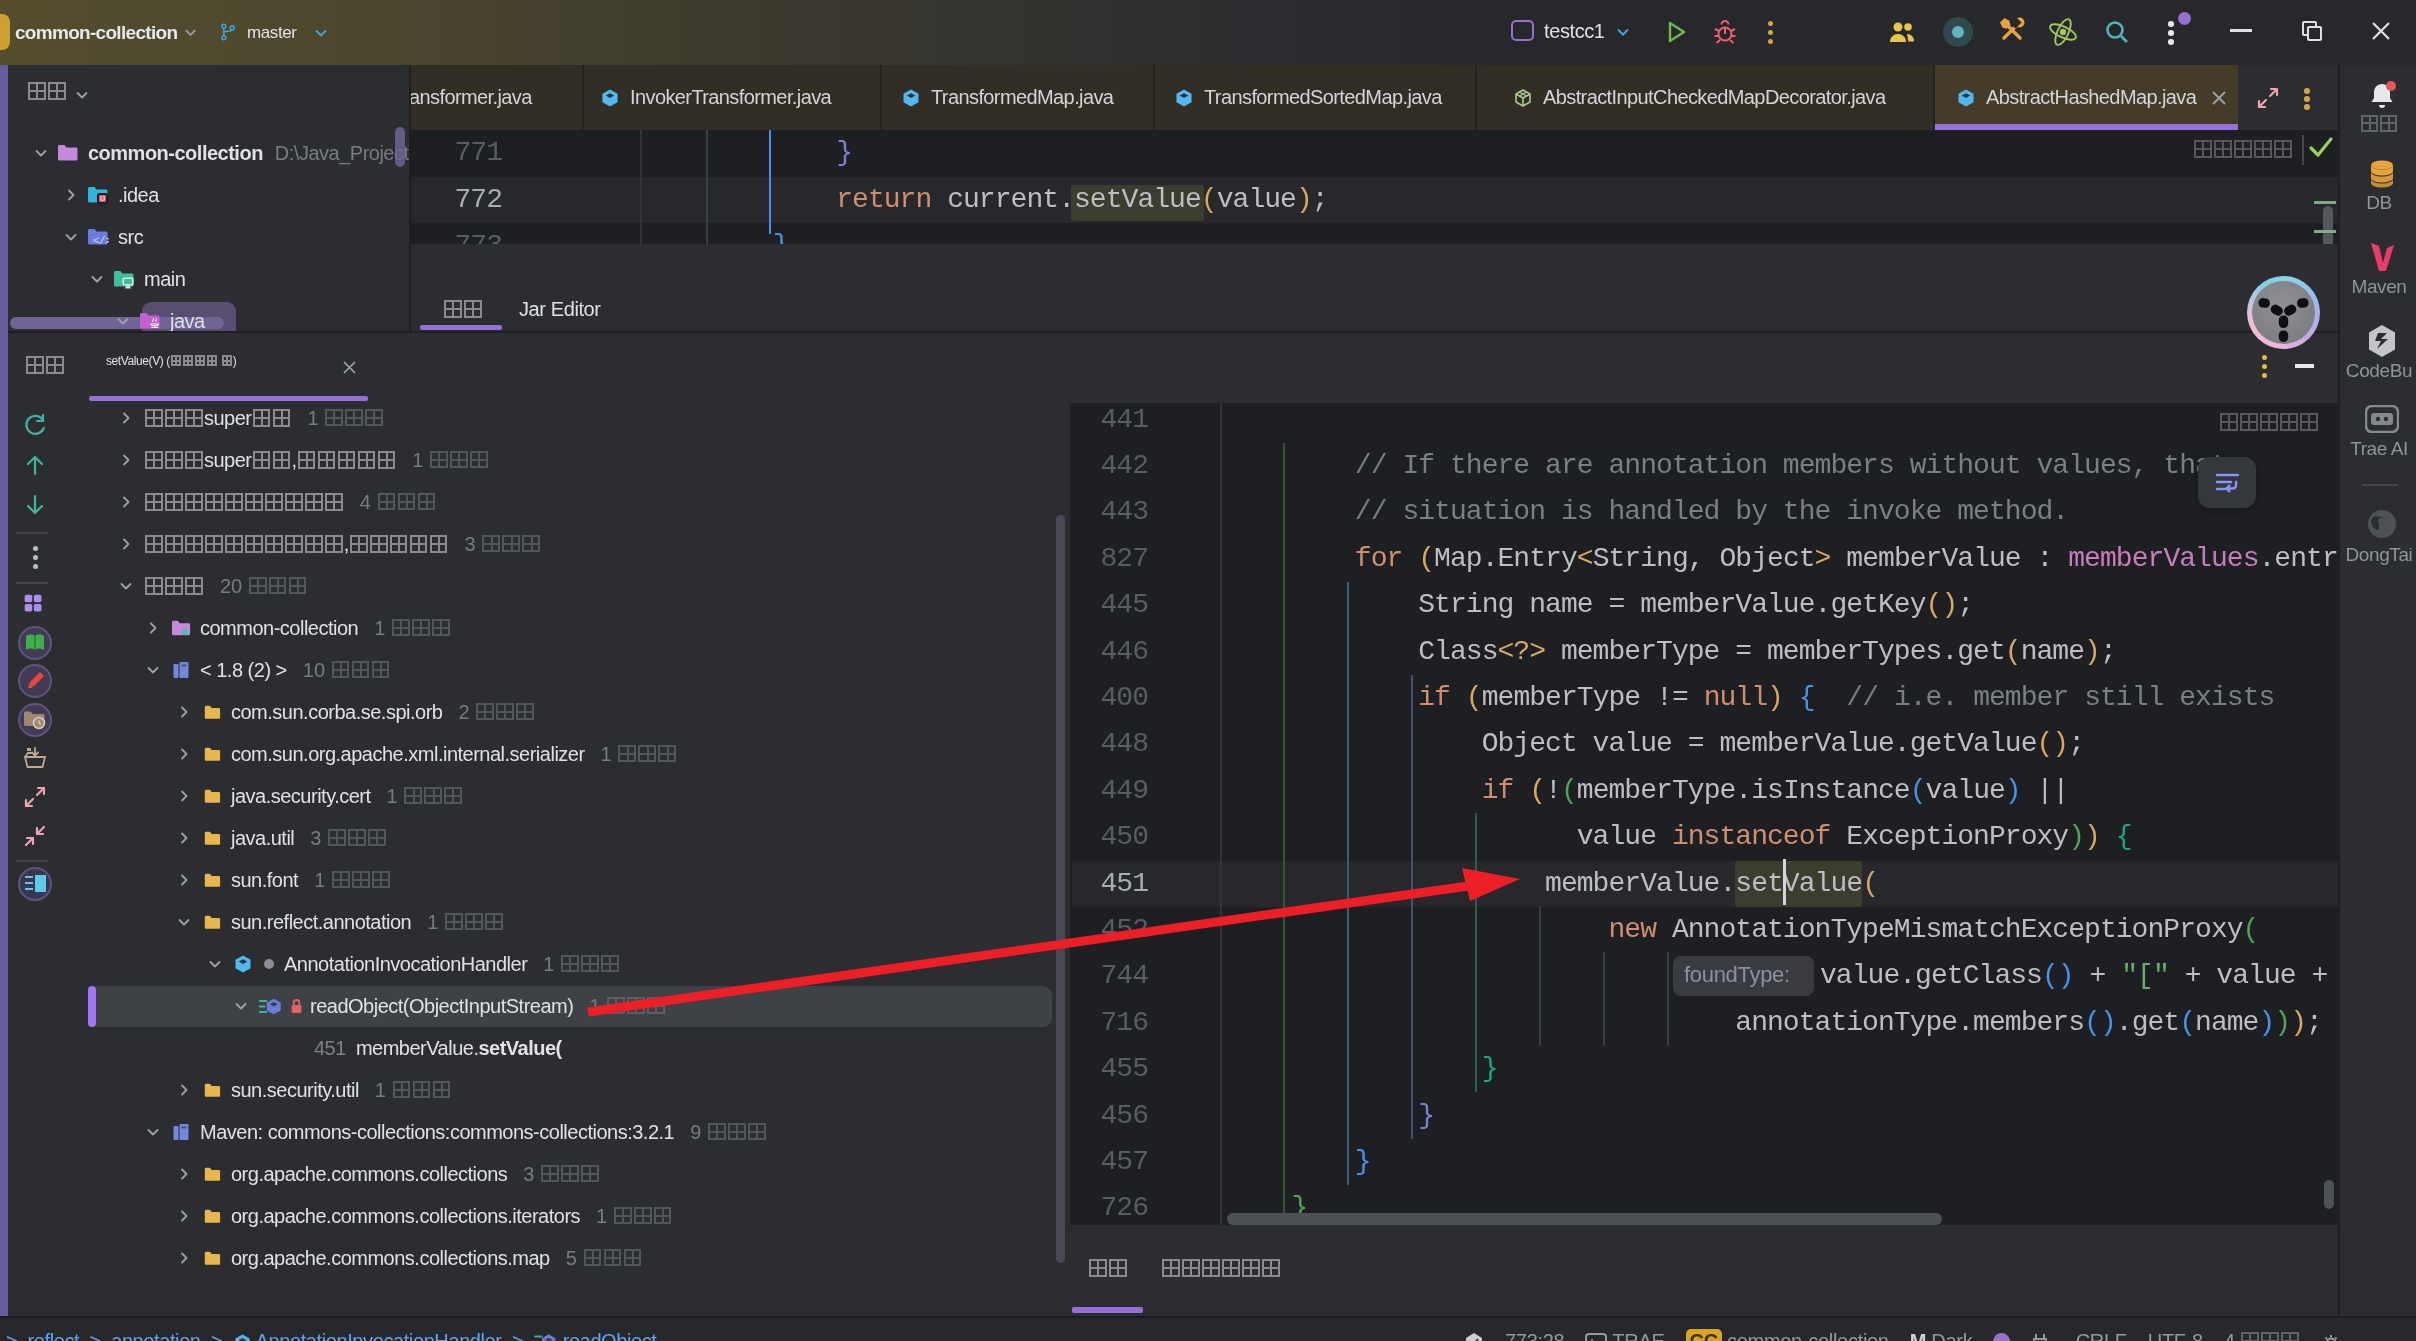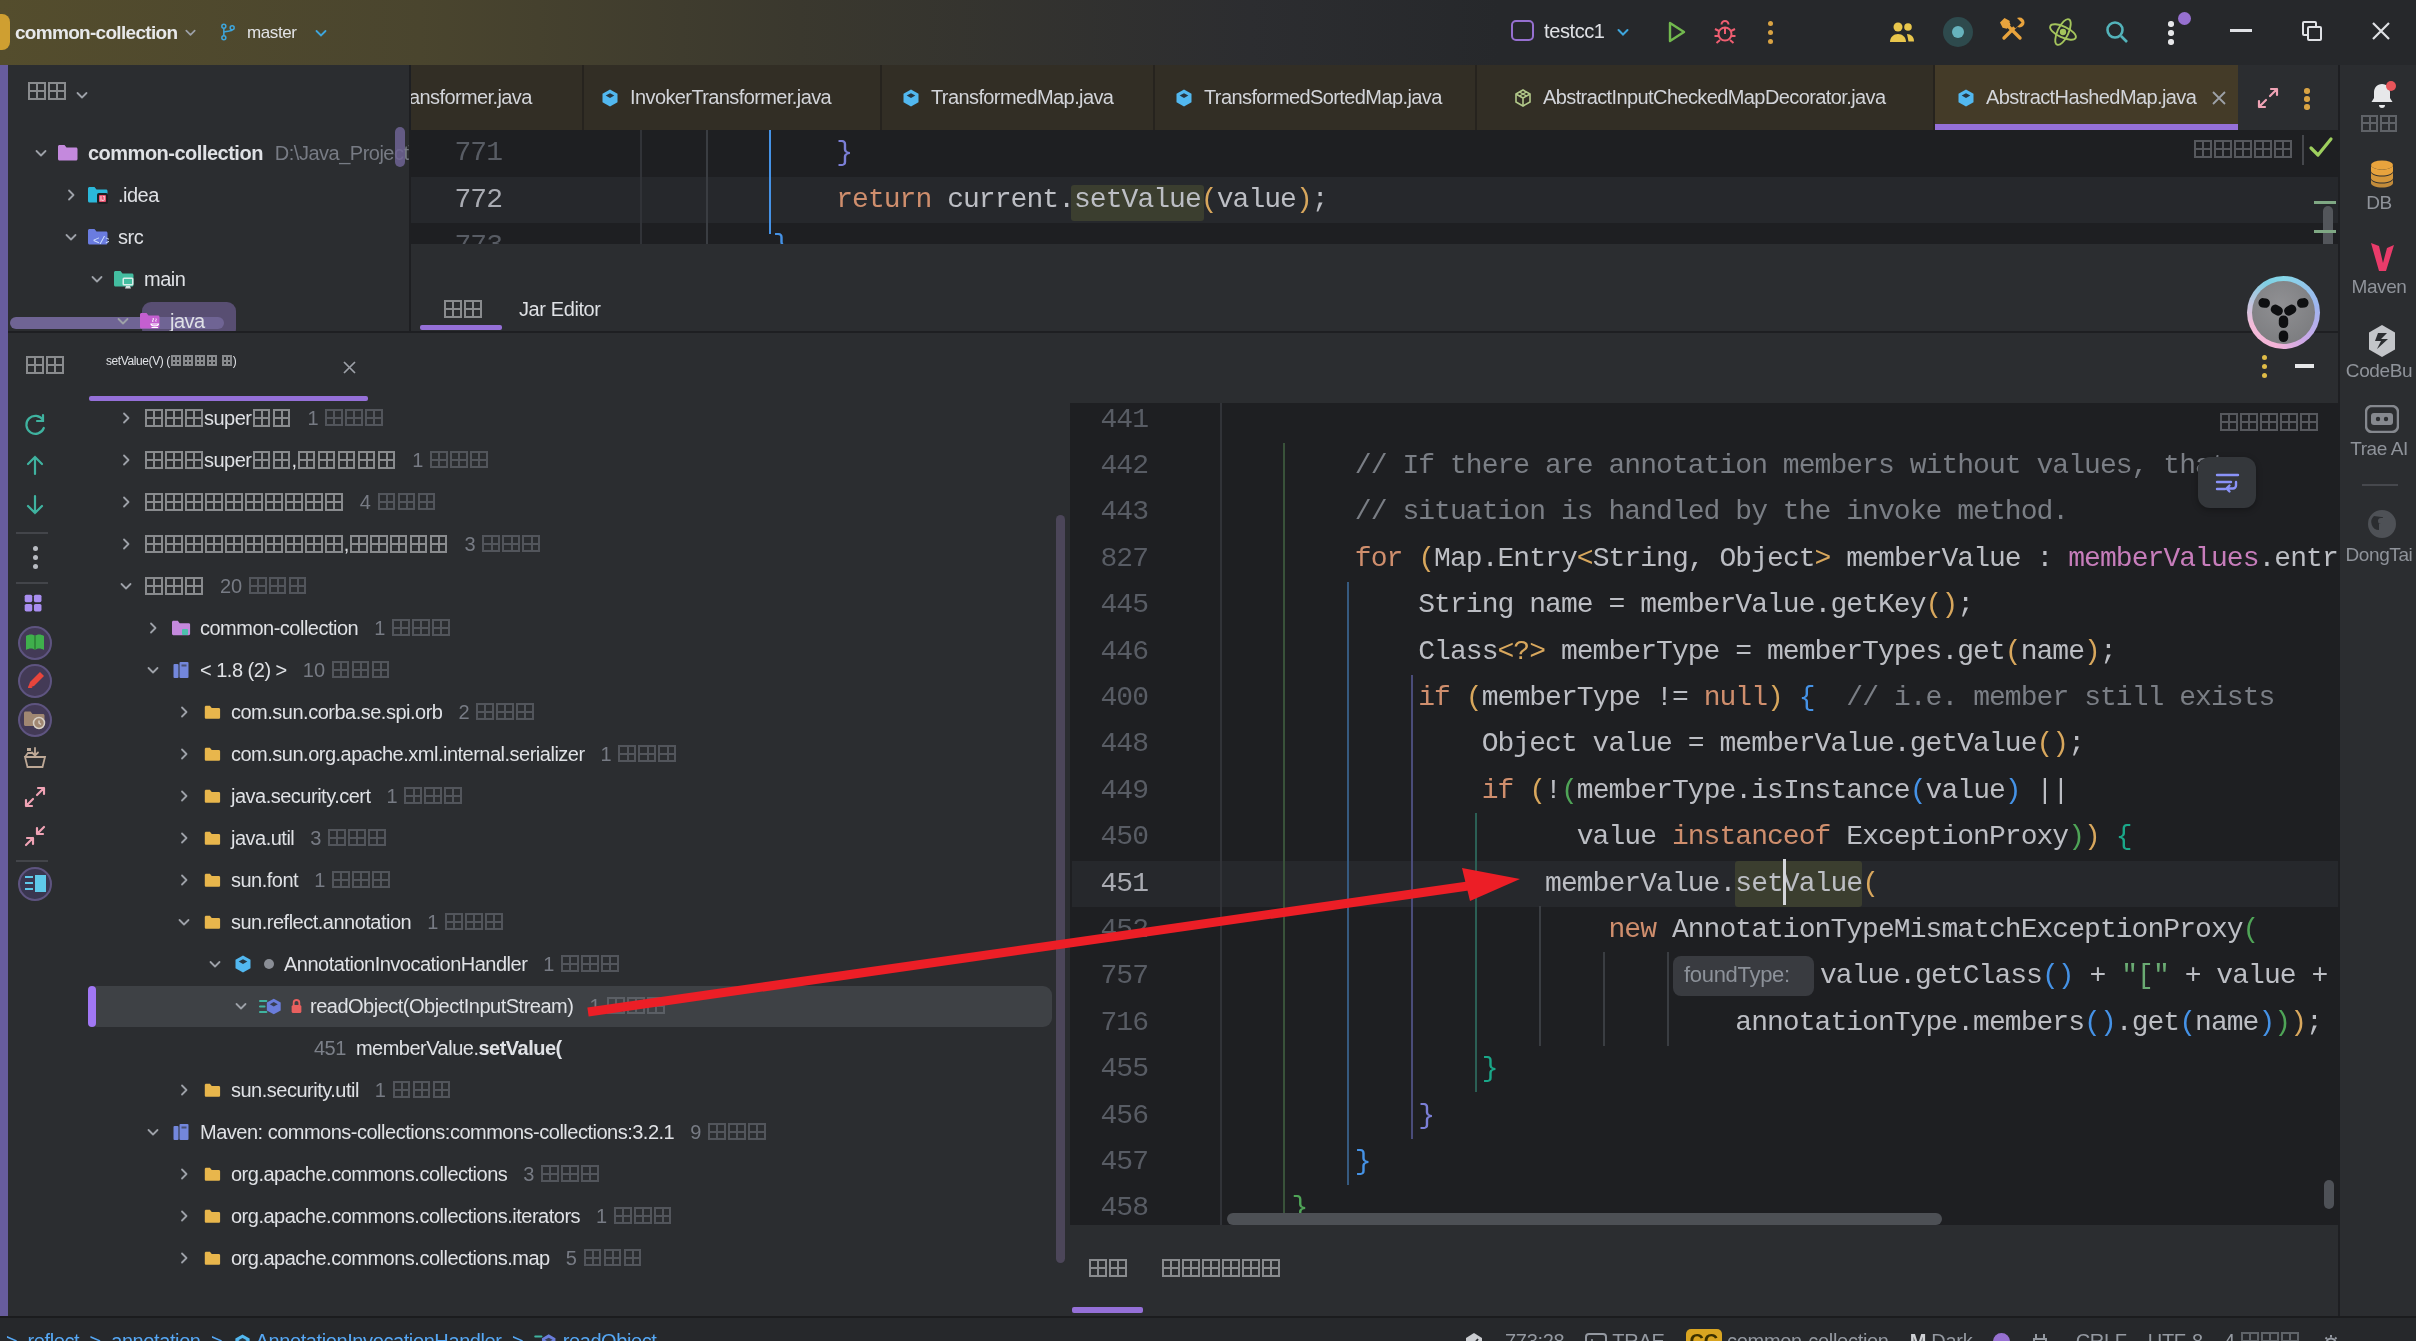--- a/index.html
+++ b/index.html
@@ -492,26 +492,26 @@
     <div class="ln" style="left:-14px;top:86px;color:#585c64">443</div>
     <div class="ln" style="left:-14px;top:133px;color:#585c64">827</div>
     <div class="ln" style="left:-14px;top:179px;color:#585c64">445</div>
     <div class="ln" style="left:-14px;top:226px;color:#585c64">446</div>
     <div class="ln" style="left:-14px;top:272px;color:#585c64">400</div>
     <div class="ln" style="left:-14px;top:318px;color:#585c64">448</div>
     <div class="ln" style="left:-14px;top:365px;color:#585c64">449</div>
     <div class="ln" style="left:-14px;top:411px;color:#585c64">450</div>
     <div class="ln" style="left:-14px;top:458px;color:#a9abb2">451</div>
     <div class="ln" style="left:-14px;top:504px;color:#585c64">452</div>
-    <div class="ln" style="left:-14px;top:550px;color:#585c64">757</div>
+    <div class="ln" style="left:-14px;top:550px;color:#585c64">744</div>
     <div class="ln" style="left:-14px;top:597px;color:#585c64">716</div>
     <div class="ln" style="left:-14px;top:643px;color:#585c64">455</div>
     <div class="ln" style="left:-14px;top:690px;color:#585c64">456</div>
     <div class="ln" style="left:-14px;top:736px;color:#585c64">457</div>
-    <div class="ln" style="left:-14px;top:782px;color:#585c64">458</div>
+    <div class="ln" style="left:-14px;top:782px;color:#585c64">726</div>
     <div class="abs" style="left:148px;top:0;width:2px;height:822px;background:#313338"></div>
     <div class="guide" style="left:211px;top:40px;height:789px;background:#39523a"></div>
     <div class="guide" style="left:275px;top:179px;height:603px;background:#365a80"></div>
     <div class="guide" style="left:339px;top:272px;height:464px;background:#4a4c7a"></div>
     <div class="guide" style="left:403px;top:410px;height:279px;background:#2b5f55"></div>
     <div class="guide" style="left:467px;top:503px;height:140px;background:#3a3d42"></div>
     <div class="guide" style="left:531px;top:549px;height:94px;background:#3a3d42"></div>
     <div class="guide" style="left:595px;top:549px;height:94px;background:#3a3d42"></div>
     <div class="cl" style="left:156px;top:40px">        <span class="cm">// If there are annotation members without values, that</span></div>
     <div class="cl" style="left:156px;top:86px">        <span class="cm">// situation is handled by the invoke method.</span></div>

